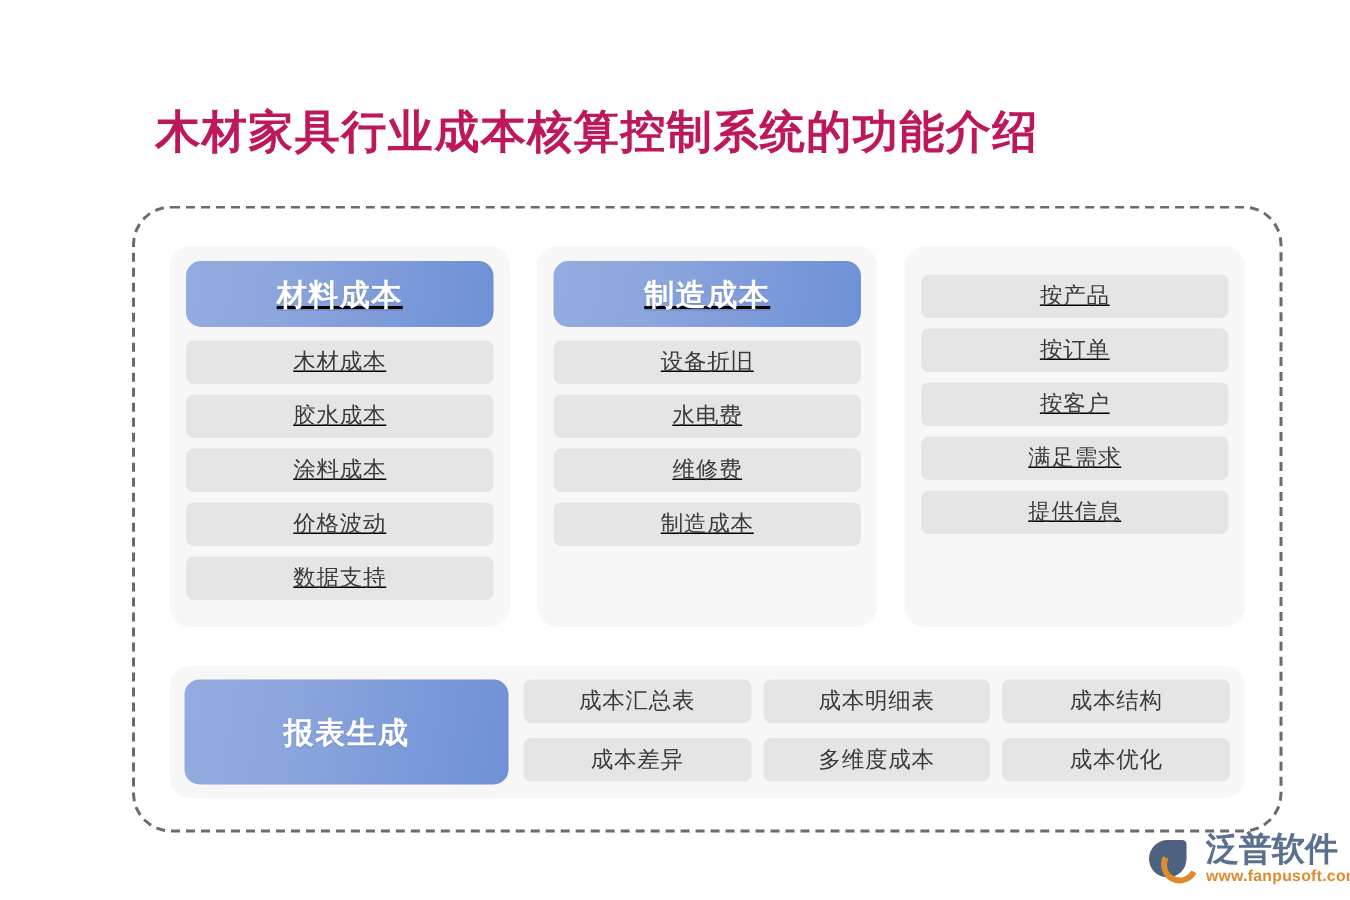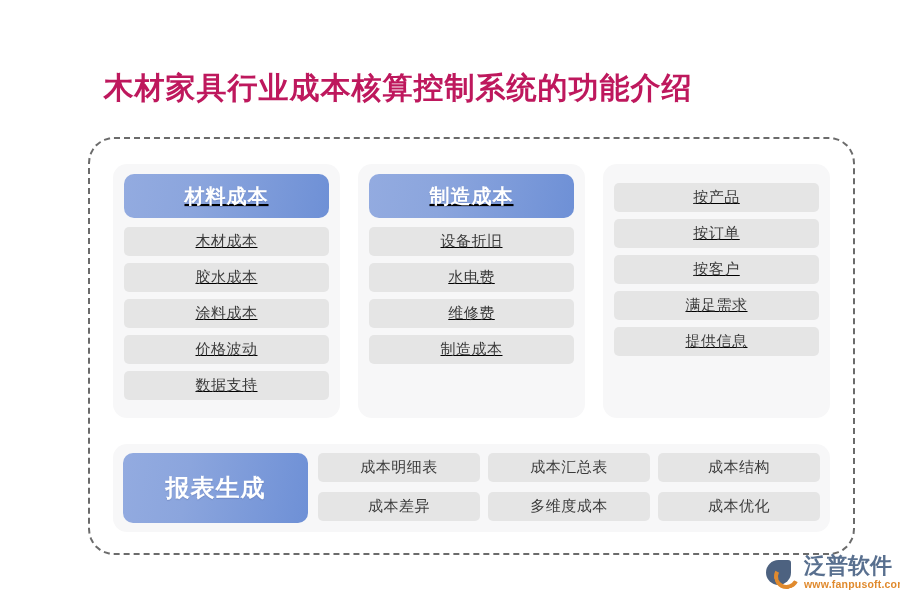--- a/index.html
+++ b/index.html
@@ -169,25 +169,25 @@
     height: 88px;
     background: #f7f7f8;
     border-radius: 14px;
     padding: 9px 10px;
     box-sizing: border-box;
     display: flex;
     gap: 10px;
   }
 
   .report-header {
-    width: 185px;
+    width: 216px;
     border-radius: 10px;
     background: linear-gradient(100deg, #93abe0 0%, #8ba5dd 35%, #6e90d6 100%);
     color: #ffffff;
-    font-size: 24px;
+    font-size: 20px;
     font-weight: bold;
     display: flex;
     align-items: center;
     justify-content: center;
     letter-spacing: 1px;
     text-shadow: 0 1px 1px rgba(60,80,140,0.28);
     flex: 0 0 auto;
     font-family: "Liberation Serif", "DejaVu Serif", serif;
   }
 
@@ -305,22 +305,22 @@
         <div class="pill">满足需求</div>
         <div class="pill">提供信息</div>
       </div>
     </div>
 
   </div>
 
   <div class="report-card">
     <div class="report-header">报表生成</div>
     <div class="report-grid">
+      <div class="pill">成本汇总表</div>
       <div class="pill">成本明细表</div>
-      <div class="pill">成本汇总表</div>
       <div class="pill">成本结构</div>
       <div class="pill">成本差异</div>
       <div class="pill">多维度成本</div>
       <div class="pill">成本优化</div>
     </div>
   </div>
 
   <div class="brand-logo">
     <div class="brand-mark">
       <div class="bm-shape"></div>

